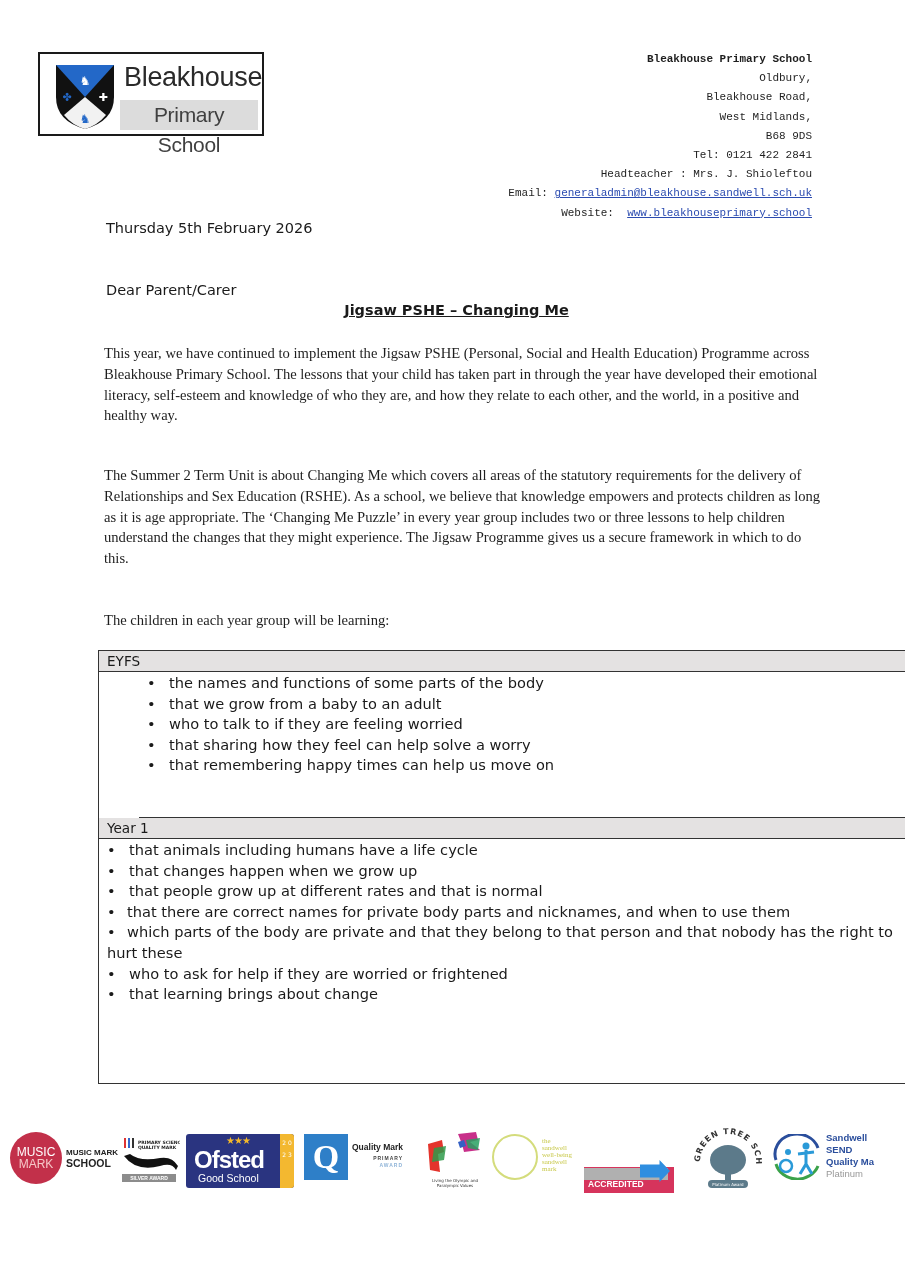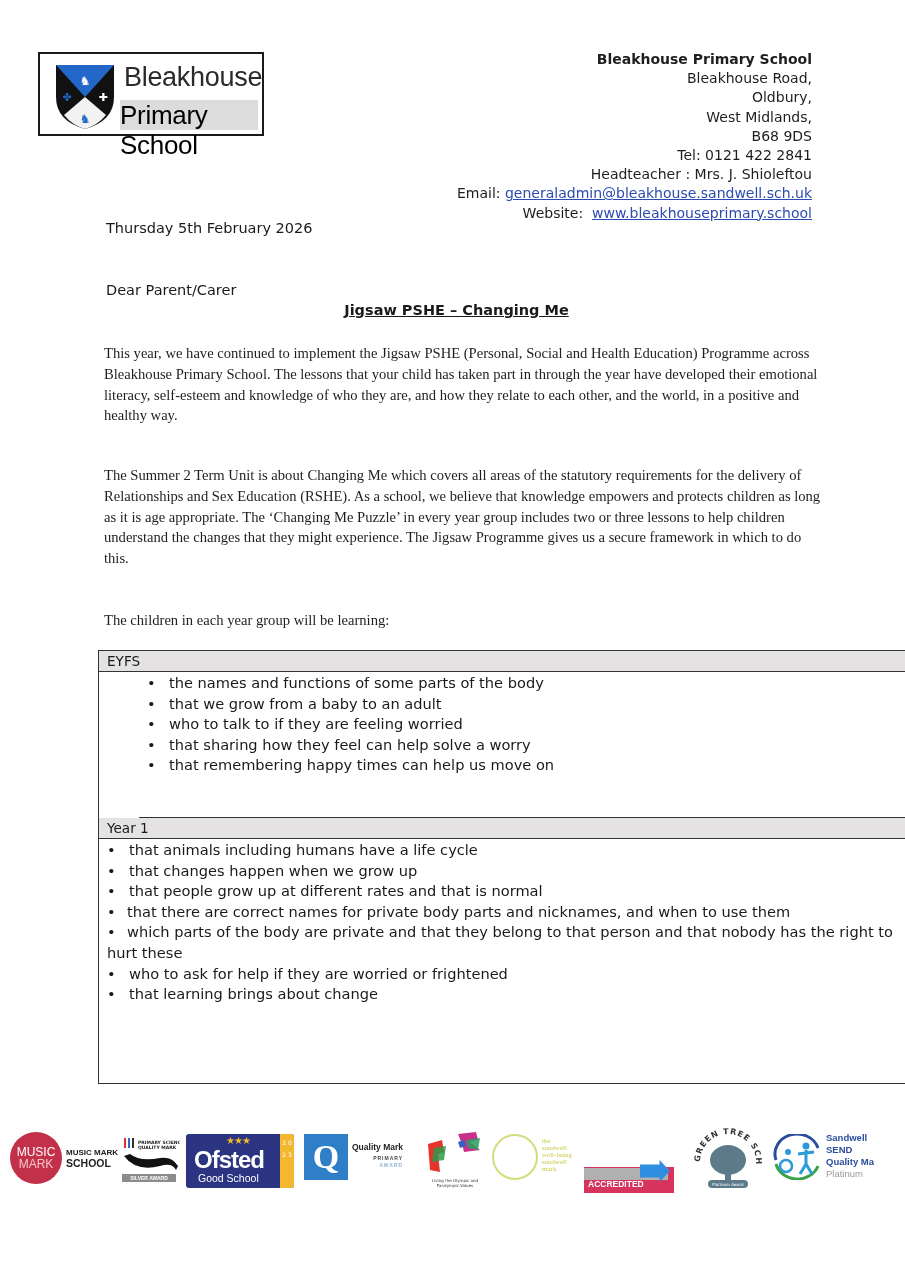--- a/index.html
+++ b/index.html
@@ -4,24 +4,24 @@
 <style>
   html, body { margin: 0; padding: 0; background: #ffffff; }
   body { width: 905px; height: 1280px; position: relative; overflow: hidden;
          font-family: "DejaVu Sans", sans-serif; color: #1a1a1a; }
   .abs { position: absolute; }
 
   
   .logo-box { left: 38px; top: 52px; width: 226px; height: 84px; border: 2px solid #1a1a1a; background: #fff; box-sizing: border-box; }
   .crest { position: absolute; left: 14px; top: 9px; width: 62px; height: 68px; }
   .logo-word { position: absolute; left: 84px; top: 8px; font-family: "Liberation Sans", sans-serif; font-weight: 300; font-size: 27px; color: #2a2a2a; letter-spacing: -0.3px; }
-  .logo-sub { position: absolute; left: 80px; top: 46px; width: 138px; height: 30px; background: #dcdcdc; color: #000000; font-family: "Liberation Sans", sans-serif; font-size: 26px; line-height: 30px; letter-spacing: -0.3px; }
-
-  
-  .addr { right: 93px; top: 50px; text-align: right; font-size: 14px; line-height: 19.2px; color: #1e1e1e; }
+  .logo-sub { position: absolute; left: 80px; top: 46px; width: 138px; height: 30px; background: #dcdcdc; color: #404040; font-family: "Liberation Sans", sans-serif; font-size: 21px; line-height: 30px; text-align: center; letter-spacing: -0.3px; }
+
+  
+  .addr { right: 93px; top: 50px; text-align: right; font-size: 11px; line-height: 19.2px; color: #1e1e1e; font-family: Liberation Mono, monospace; }
   .addr .bold { font-weight: bold; }
   .addr a { color: #2b4bb0; text-decoration: underline; }
 
   .date { left: 106px; top: 220px; font-size: 14.5px; }
   .greeting { left: 106px; top: 282px; font-size: 14.5px; }
   .title { left: 0; width: 905px; top: 302px; text-align: center; padding-left: 2px; font-size: 14.5px; font-weight: bold; text-decoration: underline; }
   .title span { position: relative; left: 2px; }
 
   .para { left: 104px; width: 720px; font-size: 14.6px; line-height: 20.8px; color: #1e1e1e; font-family: Liberation Serif, serif; }
   .p1 { top: 343px; }
@@ -80,22 +80,22 @@
     <text x="13" y="38" fill="#2368c8" font-size="11" text-anchor="middle" font-family="DejaVu Sans, sans-serif">✤</text>
     <text x="49" y="38" fill="#fff" font-size="11" text-anchor="middle" font-family="DejaVu Sans, sans-serif">✚</text>
     <text x="31" y="60" fill="#2368c8" font-size="12" text-anchor="middle" font-family="DejaVu Sans, sans-serif">♞</text>
   </svg>
   <div class="logo-word">Bleakhouse</div>
   <div class="logo-sub">Primary School</div>
 </div>
 
 <div class="abs addr">
   <div class="bold">Bleakhouse Primary School</div>
+  <div>Oldbury,</div>
   <div>Bleakhouse Road,</div>
-  <div>Oldbury,</div>
   <div>West Midlands,</div>
   <div>B68 9DS</div>
   <div>Tel: 0121 422 2841</div>
   <div>Headteacher : Mrs. J. Shioleftou</div>
   <div><span>Email: </span><a>generaladmin@bleakhouse.sandwell.sch.uk</a></div>
   <div><span style="white-space:pre">Website:  </span><a>www.bleakhouseprimary.school</a></div>
 </div>
 
 <div class="abs date">Thursday 5th February 2026</div>
 <div class="abs greeting">Dear Parent/Carer</div>

